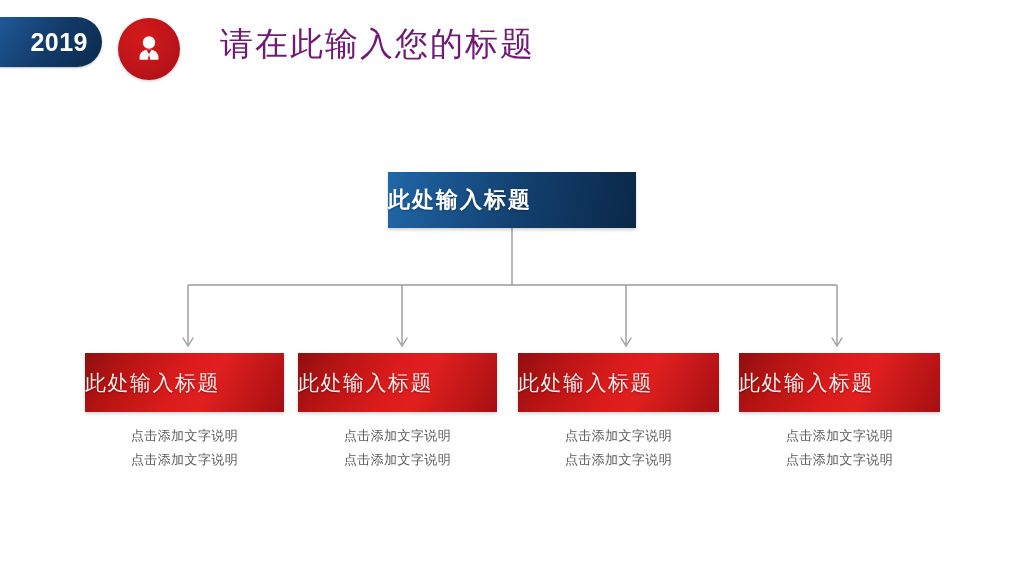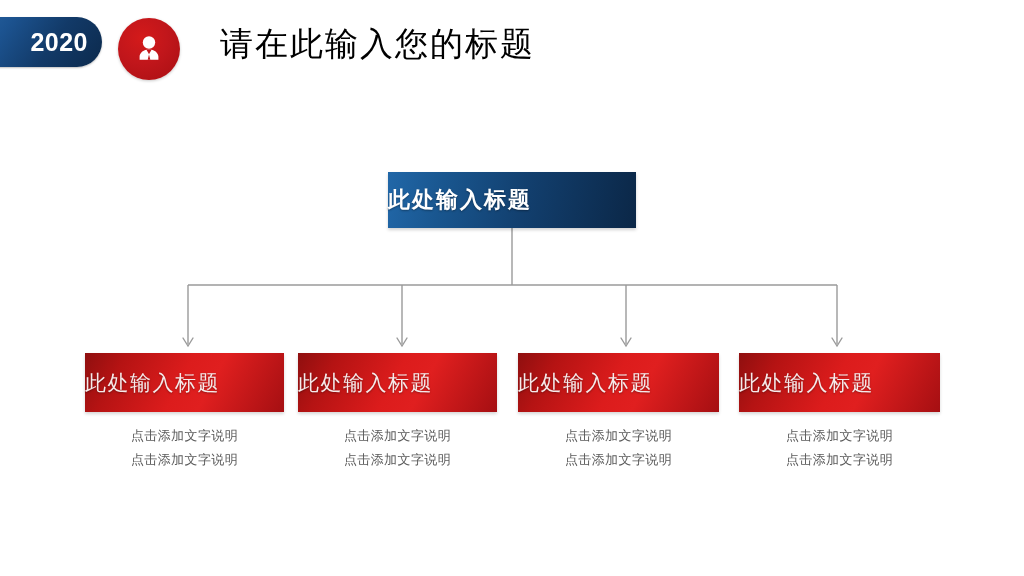--- a/index.html
+++ b/index.html
@@ -62,21 +62,21 @@
     left: 50%;
     top: 50%;
     transform: translate(-50%, -50%);
   }
 
   #page-title {
     position: absolute;
     left: 220px;
     top: 22px;
     font-size: 33px;
-    color: #000000;
+    color: #701a75;
     letter-spacing: 2px;
     white-space: nowrap;
     font-family: "DejaVu Sans", "Liberation Sans", sans-serif;
   }
 
   
   #diagram {
     position: absolute;
     left: 0;
     top: 0;
@@ -145,21 +145,21 @@
     display: block;
     white-space: nowrap;
   }
 </style>
 </head>
 <body>
 
 <div id="header">
 
   <div id="year-badge">
-    <span id="year-badge-label">2020</span>
+    <span id="year-badge-label">2019</span>
   </div>
 
   <div id="person-badge">
     <svg width="34" height="34" viewBox="0 0 34 34" aria-hidden="true">
       <circle cx="17" cy="10.5" r="6.2" fill="#ffffff"></circle>
       <path d="M17 17.4c-5.2 0-9.4 3.2-9.4 7.2v3.2h18.8v-3.2c0-4-4.2-7.2-9.4-7.2z" fill="#ffffff"></path>
       <path d="M14.6 17.9 17 22.2l2.4-4.3-1.1-.5h-2.6z" fill="#c1161b"></path>
       <path d="M17 22.6l-1.3 5.2h2.6z" fill="#c1161b"></path>
     </svg>
   </div>

